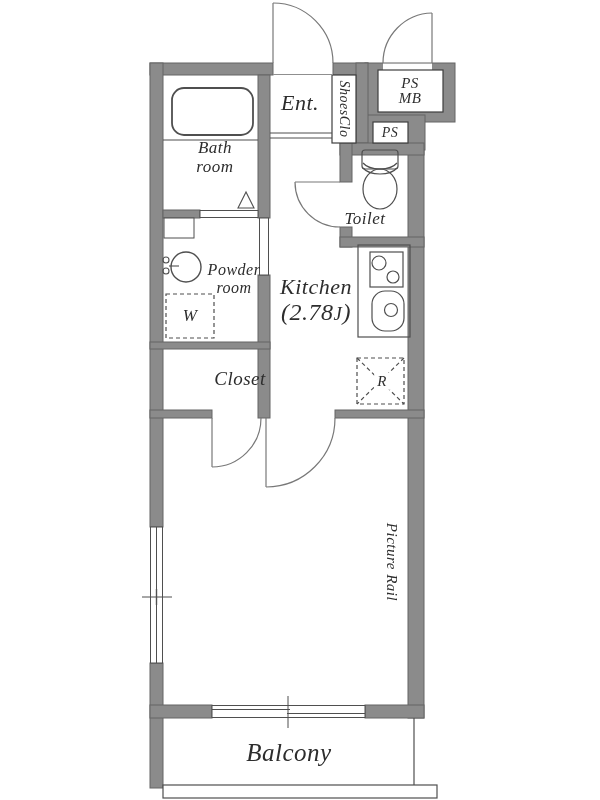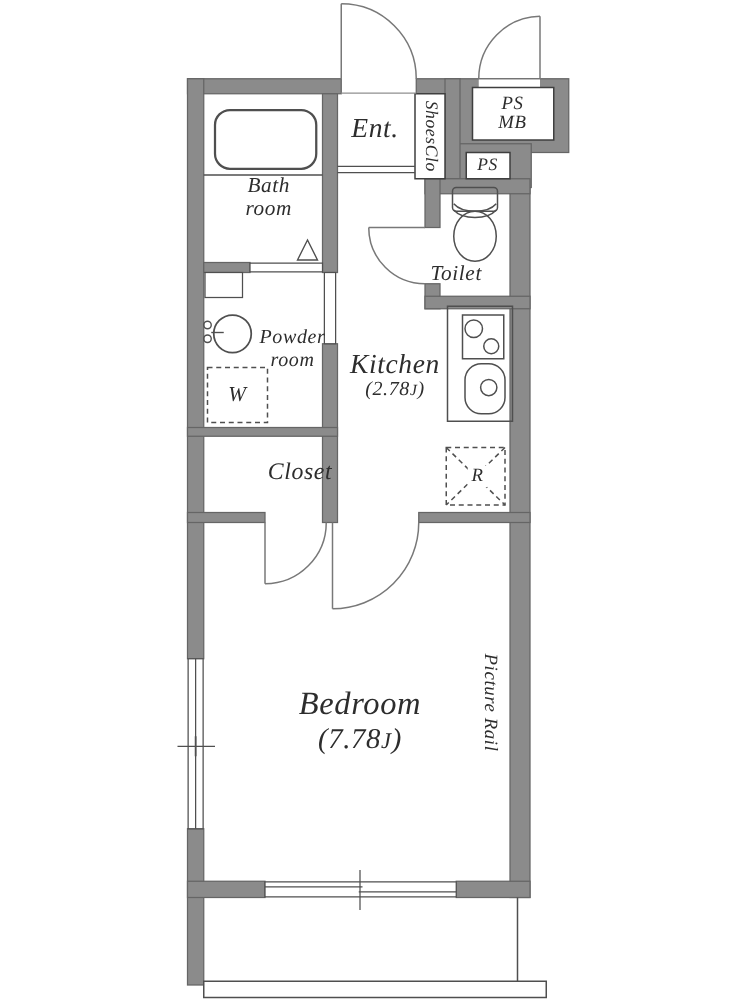--- a/index.html
+++ b/index.html
@@ -165,28 +165,25 @@
 
   <div class="lbl" style="left:234px;top:279px;font-size:16px;">
     <span class="ln">Powder</span>
     <span class="ln">room</span>
   </div>
 
   <div class="lbl" style="left:190px;top:316px;font-size:17px;">W</div>
 
   <div class="lbl" style="left:316px;top:300px;font-size:22px;">
     <span class="ln">Kitchen</span>
-    <span class="ln" style="font-size:16px;"><span>(2.78</span><span class="sz-unit">J</span><span>)</span></span>
+    <span class="ln" style="font-size:24px;"><span>(2.78</span><span class="sz-unit">J</span><span>)</span></span>
   </div>
 
   <div class="lbl" style="left:210px;top:379px;font-size:19px;margin-left:30px;">Closet</div>
 
   <div class="lbl lbl-r" style="left:382px;top:381px;font-size:15px;">R</div>
 
-  <div class="lbl" style="left:288px;top:576px;font-size:26px;">
-    <span class="ln">Bedroom</span>
-    <span class="ln" style="font-size:23px;"><span>(7.78</span><span class="sz-unit">J</span><span>)</span></span>
-  </div>
 
   <div class="lbl rot" style="left:392px;top:562px;font-size:15px;">Picture Rail</div>
 
+  <div class="lbl" style="left:289px;top:753px;font-size:25px;">Balcony</div>
 
 </div>
 
 </body></html>

